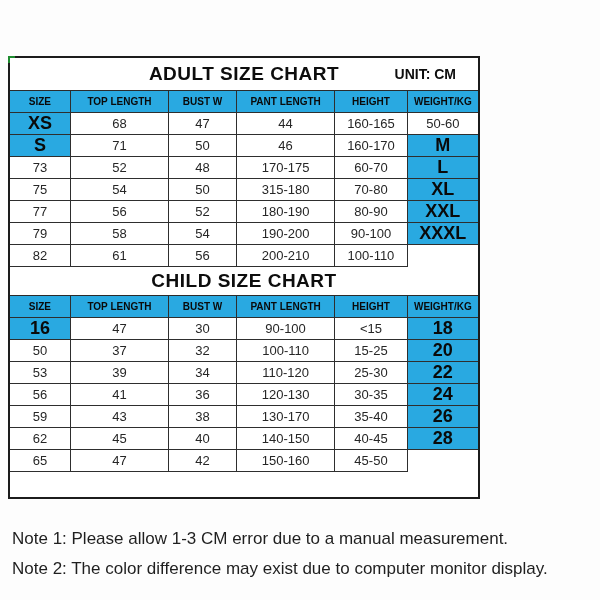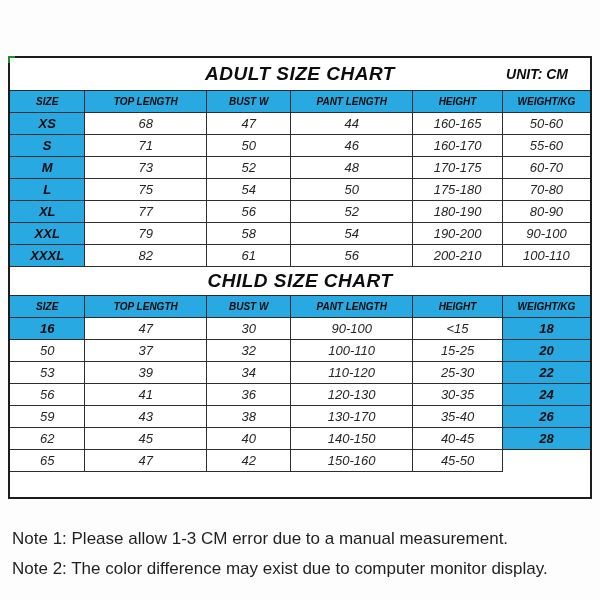--- a/index.html
+++ b/index.html
@@ -1,21 +1,21 @@
 <!DOCTYPE html>
 <html style="--header-bg: #29A9E1;"><head>
 <meta charset="utf-8">
 <style>
   html,body { margin:0; padding:0; background:#ffffff; }
   body { width:600px; height:600px; font-family:"Liberation Sans", sans-serif; }
   .page { position:relative; width:600px; height:600px; background:#fdfdfd; overflow:hidden; }
 
   .sheet {
-    position:absolute; left:8px; top:56px; width:584px;
-    background:#ffffff; border:2px solid #1c1c1c; box-sizing:border-box;font-style:italic;
+    position:absolute; left:8px; top:56px; width:472px;
+    background:#ffffff; border:2px solid #1c1c1c; box-sizing:border-box;
   }
   .corner { position:absolute; left:-2px; top:-2px; width:7px; height:7px; background:#1e8c2f; }
 
   .title-row {
     position:relative; height:32px; border-bottom:1px solid #2b2b2b;
     display:flex; align-items:center; justify-content:center; background:#fff;
   }
   .title-row.child { height:28px; }
   .title { font-weight:bold; font-size:19px; letter-spacing:0.5px; color:#0d0d0d; }
   .unit { position:absolute; right:22px; top:50%; transform:translateY(-50%);
@@ -23,21 +23,21 @@
 
   .grid { display:grid; grid-template-columns:13% 21% 14.5% 21% 15.5% 15%; }
   .cell {
     height:22px; box-sizing:border-box;
     display:flex; align-items:center; justify-content:center;
     border-right:1px solid #2e2e2e; border-bottom:1px solid #2e2e2e;
     font-size:13px; color:#262626; background:#fff;
   }
   .grid .cell:nth-child(6n) { border-right:none; }
   .header-cell { background:var(--header-bg,#29A9E1); font-weight:bold; font-size:10px; color:#0a0a0a; }
-  .size-cell   { background:var(--header-bg,#29A9E1); font-weight:bold; font-size:13px; color:#0a0a0a; }
+  .size-cell   { background:var(--header-bg,#29A9E1); font-weight:bold; font-size:18px; color:#0a0a0a; }
 
   .empty-row { height:25px; background:#fff; }
 
   .notes { position:absolute; left:12px; top:524px; font-size:17px; color:#1f1f1f; line-height:30px; }
 </style>
 </head>
 <body>
 
 <div class="page">
 
@@ -59,32 +59,31 @@
         <div class="cell data-cell">68</div>
         <div class="cell data-cell">47</div>
         <div class="cell data-cell">44</div>
         <div class="cell data-cell">160-165</div>
         <div class="cell data-cell">50-60</div>
         <div class="cell size-cell">S</div>
         <div class="cell data-cell">71</div>
         <div class="cell data-cell">50</div>
         <div class="cell data-cell">46</div>
         <div class="cell data-cell">160-170</div>
-        <div class="cell data-cell">55-60</div>
         <div class="cell size-cell">M</div>
         <div class="cell data-cell">73</div>
         <div class="cell data-cell">52</div>
         <div class="cell data-cell">48</div>
         <div class="cell data-cell">170-175</div>
         <div class="cell data-cell">60-70</div>
         <div class="cell size-cell">L</div>
         <div class="cell data-cell">75</div>
         <div class="cell data-cell">54</div>
         <div class="cell data-cell">50</div>
-        <div class="cell data-cell">175-180</div>
+        <div class="cell data-cell">315-180</div>
         <div class="cell data-cell">70-80</div>
         <div class="cell size-cell">XL</div>
         <div class="cell data-cell">77</div>
         <div class="cell data-cell">56</div>
         <div class="cell data-cell">52</div>
         <div class="cell data-cell">180-190</div>
         <div class="cell data-cell">80-90</div>
         <div class="cell size-cell">XXL</div>
         <div class="cell data-cell">79</div>
         <div class="cell data-cell">58</div>

